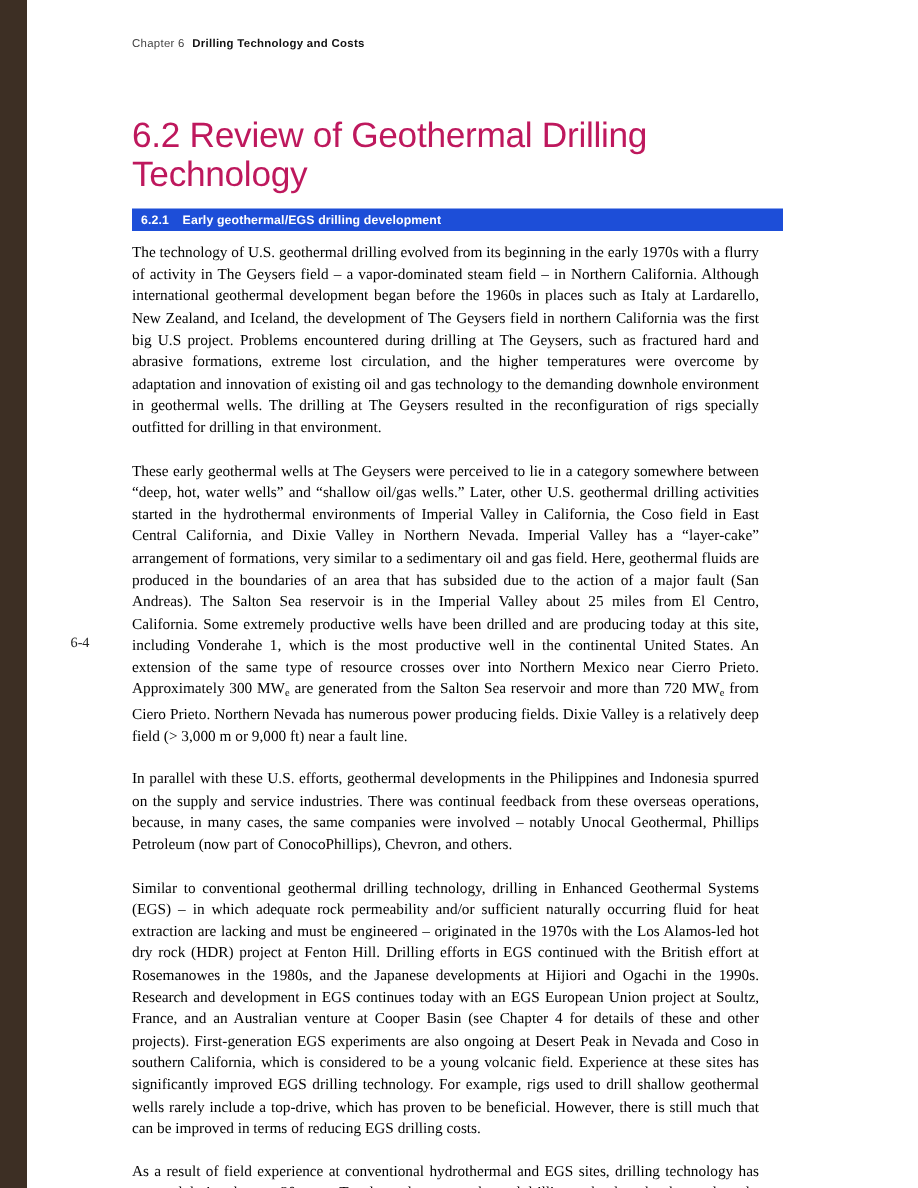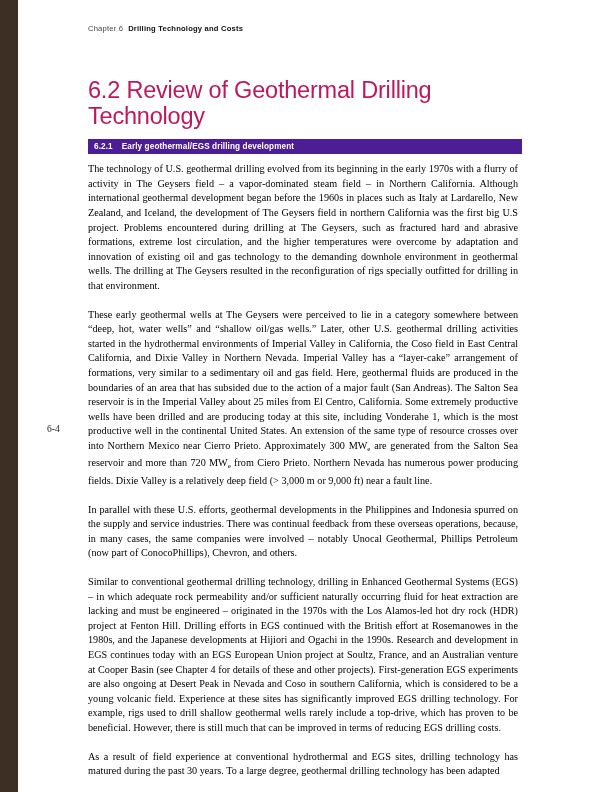--- a/index.html
+++ b/index.html
@@ -69,41 +69,41 @@
   h1.section-title {
     font-family: "Liberation Sans", sans-serif;
     font-weight: normal;
     font-size: 23.5px;
     color: #be185d;
     margin: 0 0 9px 0;
     letter-spacing: -0.2px;
     line-height: 1.1;
   }
   .subhead-bar {
-    background: #4c1d95;
+    background: #1d4ed8;
     color: #ffffff;
     font-family: "Liberation Sans", sans-serif;
     font-size: 8.2px;
     font-weight: bold;
     padding: 3px 6px 3.5px 6px;
     display: block;
     width: 100%;
     box-sizing: border-box;
     margin-bottom: 8px;
     letter-spacing: 0.1px;
   }
   .subhead-bar .num {
     margin-right: 9px;
   }
   p.body {
     font-family: "Liberation Serif", serif;
     font-size: 10.2px;
     line-height: 14.6px;
     text-align: justify;
-    margin: 0 4px 14px 0;
+    margin: 0 16px 14px 0;
     color: #000000;
     hyphens: none;
   }
   p.body:last-child { margin-bottom: 0; }
   sub {
     font-size: 7px;
     vertical-align: -2px;
   }
 </style>
 </head>

